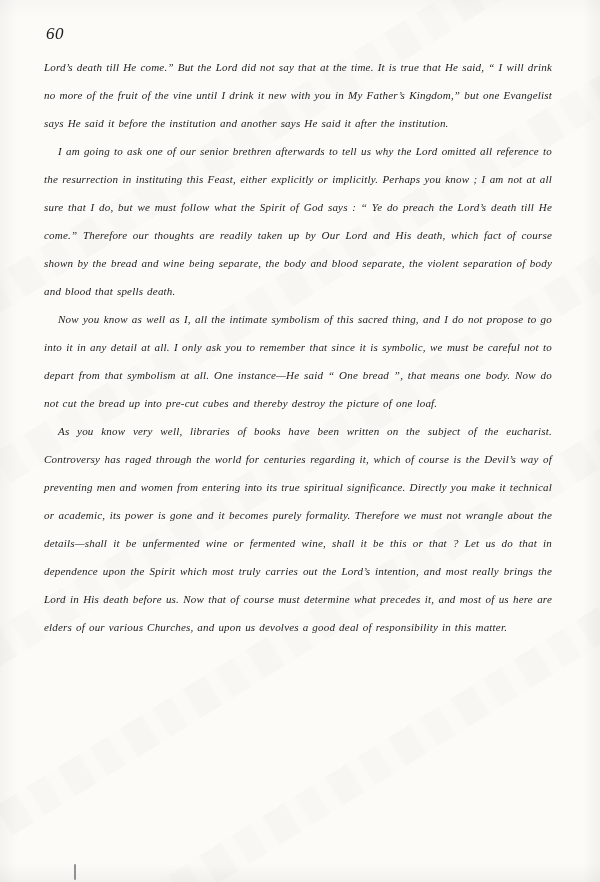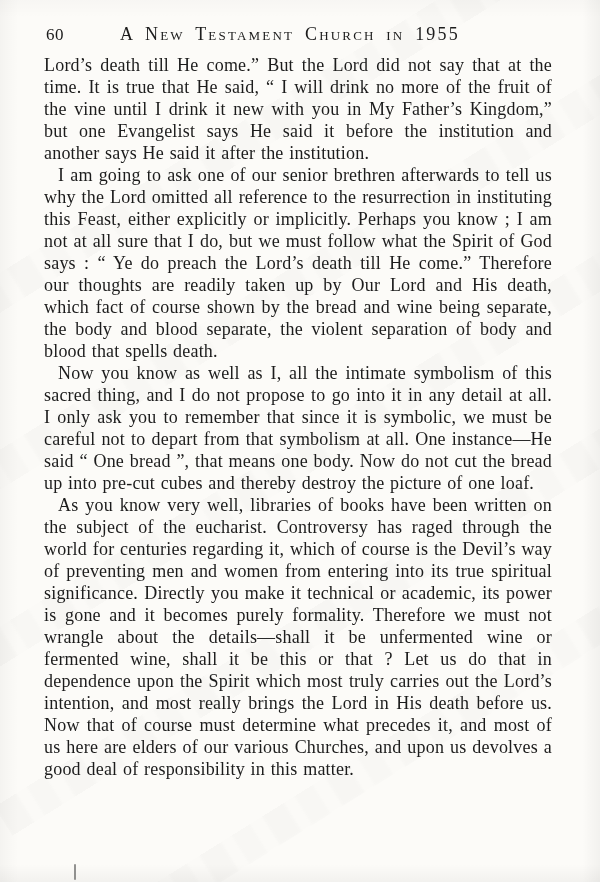--- a/index.html
+++ b/index.html
@@ -10,20 +10,21 @@
   .page {
     position: relative;
     width: 600px;
     height: 882px;
     margin: 0 auto;
     background: #fcfbf8;
     overflow: hidden;
     font-family: "Liberation Serif", "DejaVu Serif", serif;
     color: #1c1c1c;
     box-sizing: border-box;
+    font-style: italic;
   }
   
   .page::before {
     content: "";
     position: absolute;
     inset: 0;
     background:
       linear-gradient(90deg, rgba(0,0,0,0.03) 0, rgba(0,0,0,0) 3%, rgba(0,0,0,0) 97%, rgba(0,0,0,0.04) 100%),
       linear-gradient(0deg, rgba(0,0,0,0.04) 0, rgba(0,0,0,0) 2%, rgba(0,0,0,0) 98%, rgba(0,0,0,0.02) 100%);
     pointer-events: none;
@@ -65,22 +66,22 @@
     font-variant-caps: small-caps;
     font-size: 18px;
     letter-spacing: 2.2px;
     word-spacing: 4px;
     padding-right: 38px; 
     white-space: nowrap;
   }
   .body-text {
     position: relative;
     padding: 9px 48px 0 44px;
-    font-size: 18px;
-    line-height: 22px;
+    font-size: 11px;
+    line-height: 28px;
     text-align: justify;
     letter-spacing: 0.2px;
     word-spacing: 1px;
   }
   .body-text p {
     margin: 0;
   }
   .body-text p.indent {
     text-indent: 14px;
   }
@@ -96,21 +97,20 @@
   }
 </style>
 </head>
 <body>
 
 <div class="page">
   <div class="watermark"></div>
 
   <div class="header">
     <span class="page-number">60</span>
-    <span class="running-title">A New Testament Church in 1955</span>
   </div>
 
   <div class="body-text">
     <p>Lord’s death till He come.”  But the Lord did not say that at the time.  It is true that He said, “ I will drink no more of the fruit of the vine until I drink it new with you in My Father’s Kingdom,” but one Evangelist says He said it before the institution and another says He said it after the institution.</p>
     <p class="indent">I am going to ask one of our senior brethren afterwards to tell us why the Lord omitted all reference to the resurrection in instituting this Feast, either explicitly or implicitly.  Perhaps you know ; I am not at all sure that I do, but we must follow what the Spirit of God says : “ Ye do preach the Lord’s death till He come.”  Therefore our thoughts are readily taken up by Our Lord and His death, which fact of course shown by the bread and wine being separate, the body and blood separate, the violent separation of body and blood that spells death.</p>
     <p class="indent">Now you know as well as I, all the intimate symbolism of this sacred thing, and I do not propose to go into it in any detail at all.  I only ask you to remember that since it is symbolic, we must be careful not to depart from that symbolism at all.  One instance—He said  “ One bread ”, that means one body.  Now do not cut the bread up into pre-cut cubes and thereby destroy the picture of one loaf.</p>
     <p class="indent">As you know very well, libraries of books have been written on the subject of the eucharist.  Controversy has raged through the world for centuries regarding it, which of course is the Devil’s way of preventing men and women from entering into its true spiritual significance.  Directly you make it technical or academic, its power is gone and it becomes purely formality.  Therefore we must not wrangle about the details—shall it be unfermented wine or fermented wine, shall it be this or that ?  Let us do that in dependence upon the Spirit which most truly carries out the Lord’s intention, and most really brings the Lord in His death before us.  Now that of course must determine what precedes it, and most of us here are elders of our various Churches, and upon us devolves a good deal of responsibility in this matter.</p>
   </div>
 
   <div class="scan-mark"></div>

